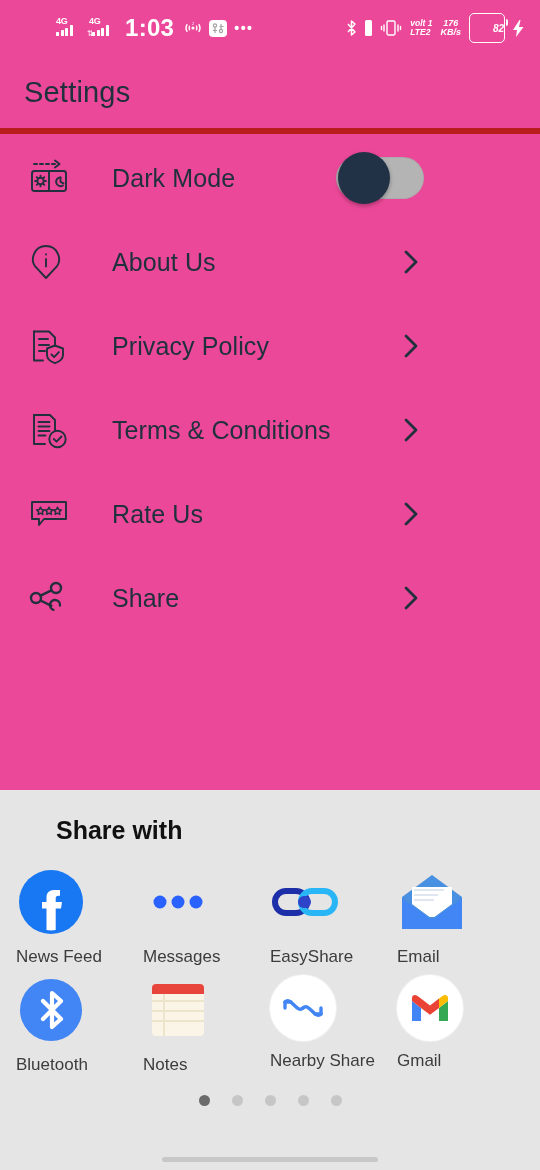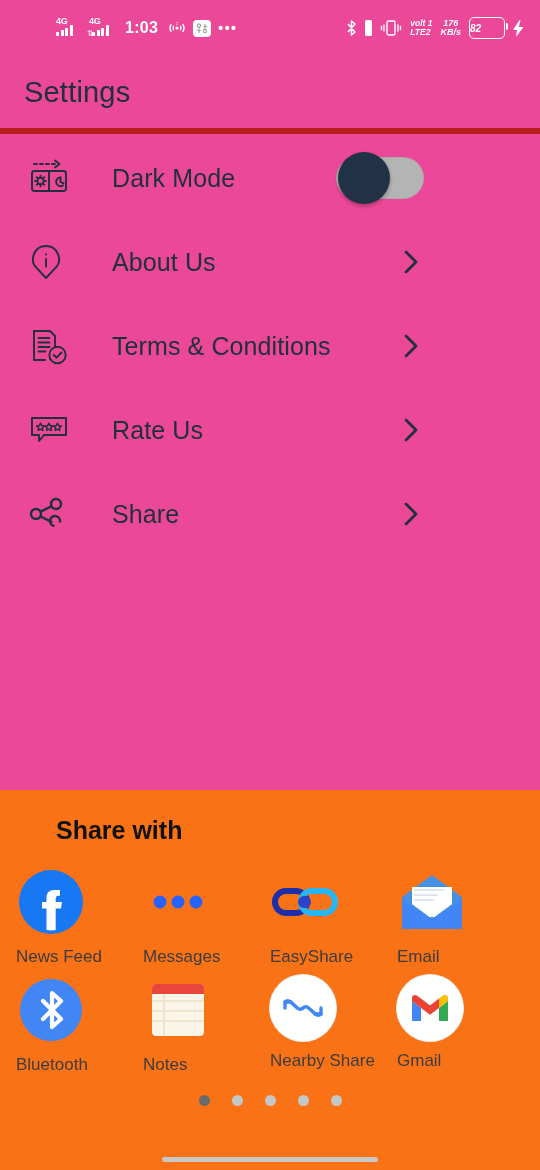--- a/index.html
+++ b/index.html
@@ -27,30 +27,30 @@
   .sig{ position:relative; width:26px; height:20px; }
   .sig .g4{ position:absolute; top:-2px; left:0; font-size:9px; font-weight:bold; letter-spacing:-.3px;}
   .bars{ position:absolute; bottom:2px; left:0; display:flex; align-items:flex-end; gap:1.5px; height:11px;}
   .bars i{ display:block; width:3px; background:#fff; border-radius:.5px;}
   .bars i:nth-child(1){height:4px}
   .bars i:nth-child(2){height:6px}
   .bars i:nth-child(3){height:8px}
   .bars i:nth-child(4){height:11px}
   .sig.second .bars{ left:3px; }
   .sig.second .updown{ position:absolute; bottom:2px; left:-2px; font-size:8px; line-height:5px;}
-  #clock{ font-size:16px; font-weight:bold; letter-spacing:.3px; margin:0 3px;}
+  #clock{ font-size:24px; font-weight:bold; letter-spacing:.3px; margin:0 3px;}
   .ico-sm{ font-size:13px; line-height:1; display:inline-block;}
   .chip{ background:#fff; color:#a2a2a2; border-radius:4px; padding:1px 2px; font-size:10px; font-weight:bold;
          display:inline-flex; align-items:center; height:17px;}
   .dots3{ letter-spacing:1.5px; font-size:14px; font-weight:bold;}
   .volte{ font-size:8.5px; line-height:9px; font-weight:bold; text-align:left;}
   .netspeed{ font-size:9px; line-height:9px; font-weight:bold; text-align:center;}
   .battery{
-    border:1.6px solid #fff; border-radius:5px; width:36px; height:22px;
-    display:flex; align-items:center; justify-content:flex-start;
+    border:1.6px solid #fff; border-radius:5px; width:36px; height:30px;
+    display:flex; align-items:center; justify-content:flex-end;
     font-size:10px; font-weight:bold; position:relative;
   }
   .battery:after{ content:""; position:absolute; right:-4px; top:5px; width:2.5px; height:7px; background:#fff; border-radius:0 2px 2px 0;}
 
   
   #title-bar{
     position:absolute; left:0; top:56px; width:540px; height:78px;
     display:flex; align-items:center; padding-left:24px;
     border-bottom:6px solid #b91c1c;
   }
@@ -72,21 +72,21 @@
     position:relative; box-shadow:inset 0 0 0 1px rgba(0,0,0,.05);
   }
   .toggle .knob{
     position:absolute; left:2px; top:1px; width:52px; height:52px; border-radius:50%;
     background:#213246; box-shadow:0 2px 4px rgba(0,0,0,.3); top:-5px;
   }
 
   
   #share-sheet{
     position:absolute; left:0; top:790px; width:540px; height:380px;
-    background:#f97316;
+    background:#e5e5e5;
   }
   #share-title{
     font-size:25px; font-weight:bold; color:#111; padding:26px 0 0 56px;
   }
   .share-grid{
     display:grid; grid-template-columns:repeat(4,1fr); row-gap:8px;
     padding:22px 16px 0 16px;
   }
   .share-item{ display:flex; flex-direction:column; align-items:flex-start; }
   .share-ico{ width:70px; height:70px; display:flex; align-items:center; justify-content:center;}
@@ -221,20 +221,37 @@
         </svg>
       </div>
       <div class="label">About Us</div>
       <div class="chev">
         <svg class="ic" width="26" height="26" viewBox="0 0 26 26" fill="none" stroke="#20303c" stroke-width="2.8" stroke-linecap="round" stroke-linejoin="round">
             <path d="M8 3l10 10L8 23"></path>
           </svg>
       </div>
     </div>
 
+    <div class="row">
+      <div class="icon-wrap">
+        <svg class="ic" width="40" height="40" viewBox="0 0 40 40" fill="none" stroke="#20303c" stroke-width="1.9" stroke-linecap="round" stroke-linejoin="round">
+          <path d="M6 5.5h15l6 6V20"></path>
+          <path d="M6 5.5v29h9"></path>
+          <path d="M11 13h9M11 19h10M11 25h6"></path>
+          <path d="M27 19.5l8 3v6.5c0 4-4 6.8-8 8.2-4-1.4-8-4.2-8-8.2V22.5l8-3z" fill="none"></path>
+          <path d="M23.5 28.5l2.6 2.6 4.8-5"></path>
+        </svg>
+      </div>
+      <div class="label">Privacy Policy</div>
+      <div class="chev">
+        <svg class="ic" width="26" height="26" viewBox="0 0 26 26" fill="none" stroke="#20303c" stroke-width="2.8" stroke-linecap="round" stroke-linejoin="round">
+            <path d="M8 3l10 10L8 23"></path>
+          </svg>
+      </div>
+    </div>
 
     <div class="row">
       <div class="icon-wrap">
         <svg class="ic" width="40" height="40" viewBox="0 0 40 40" fill="none" stroke="#20303c" stroke-width="1.9" stroke-linecap="round" stroke-linejoin="round">
           <path d="M6 5h16l5 5v11"></path>
           <path d="M6 5v29h11"></path>
           <path d="M10.5 12h11M10.5 16.5h11M10.5 21h11M10.5 25.5h7"></path>
           <circle cx="29.5" cy="29" r="8.2"></circle>
           <path d="M25.8 29l2.7 2.7 5-5.2"></path>
         </svg>

